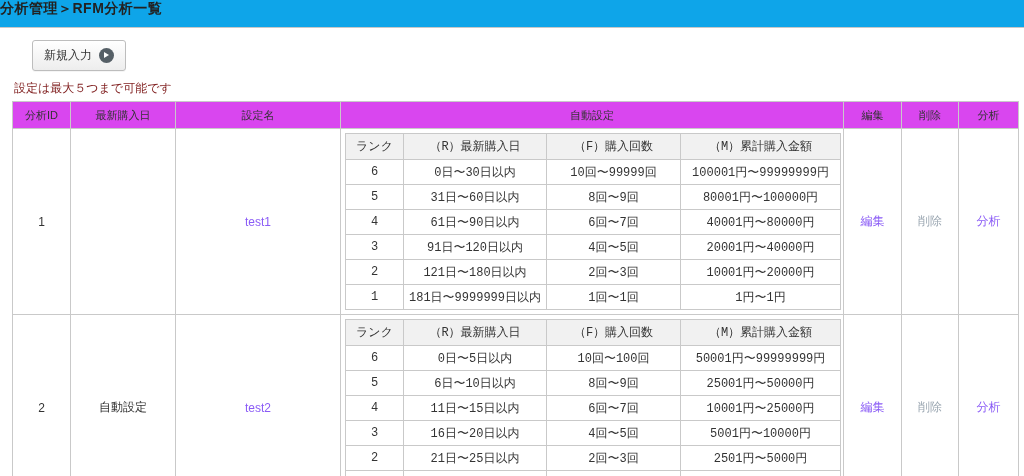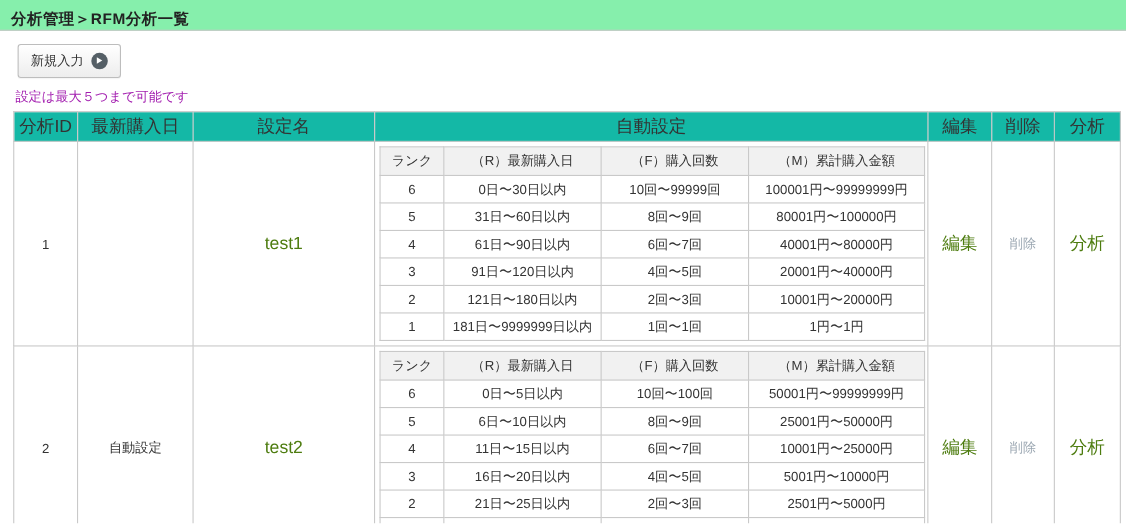--- a/index.html
+++ b/index.html
@@ -13,36 +13,36 @@
   #page {
     width: 1024px;
     height: 476px;
     position: relative;
     overflow: hidden;
     background: #ffffff;
   }
   
   .page-header {
     height: 28px;
-    background: #86efac;
+    background: #0ea5e9;
     border-bottom: 1px solid #c8c8c8;
     display: flex;
-    align-items: flex-end;
-    padding-left: 10px;
+    align-items: flex-start;
     box-sizing: border-box;
   }
   .page-header .title {
     font-weight: bold;
     font-size: 14px;
     color: #222222;
     letter-spacing: 0.5px;
   }
   
   .toolbar {
     padding: 12px 0 6px 16px;
+    margin-left: 16px;
   }
   .btn-new {
     display: inline-flex;
     align-items: center;
     gap: 7px;
     background: linear-gradient(#ffffff, #ededed);
     border: 1px solid #bdbdbd;
     border-radius: 3px;
     padding: 6px 11px 6px 11px;
     font-size: 12px;
@@ -62,58 +62,59 @@
     content: "";
     position: absolute;
     left: 5px;
     top: 4px;
     border-left: 5px solid #ffffff;
     border-top: 3.5px solid transparent;
     border-bottom: 3.5px solid transparent;
   }
   
   .note {
-    color: #a21caf;
+    color: #7f1d1d;
     font-size: 12px;
     padding: 3px 0 4px 14px;
   }
   
   table.main {
     border-collapse: collapse;
     width: 1006px;
     margin-left: 12px;
     table-layout: fixed;
   }
   table.main > thead > tr > th {
-    background: #14b8a6;
+    background: #d946ef;
     border: 1px solid #c9c9c9;
     font-weight: normal;
-    font-size: 16px;
+    font-size: 11px;
     color: #333;
     height: 22px;
     padding: 2px 4px;
     text-align: center;
   }
   table.main > tbody > tr > td {
     border: 1px solid #c9c9c9;
     font-size: 12px;
     text-align: center;
     vertical-align: middle;
     padding: 4px 4px;
     background: #ffffff;
   }
   td.cell-content {
     padding: 8px 6px 8px 6px;
     text-align: left;
+    font-family: Liberation Mono, monospace;
   }
   .link {
-    color: #4d7c0f;
+    color: #8b5cf6;
     text-decoration: none;
     cursor: pointer;
-    font-size: 16px;
+    font-size: 12px;
     text-align: right;
   }
   .link-muted {
     color: #9aa6b1;
     cursor: pointer;
     font-size: 12px;
   }
   
   table.rfm {
     border-collapse: collapse;

